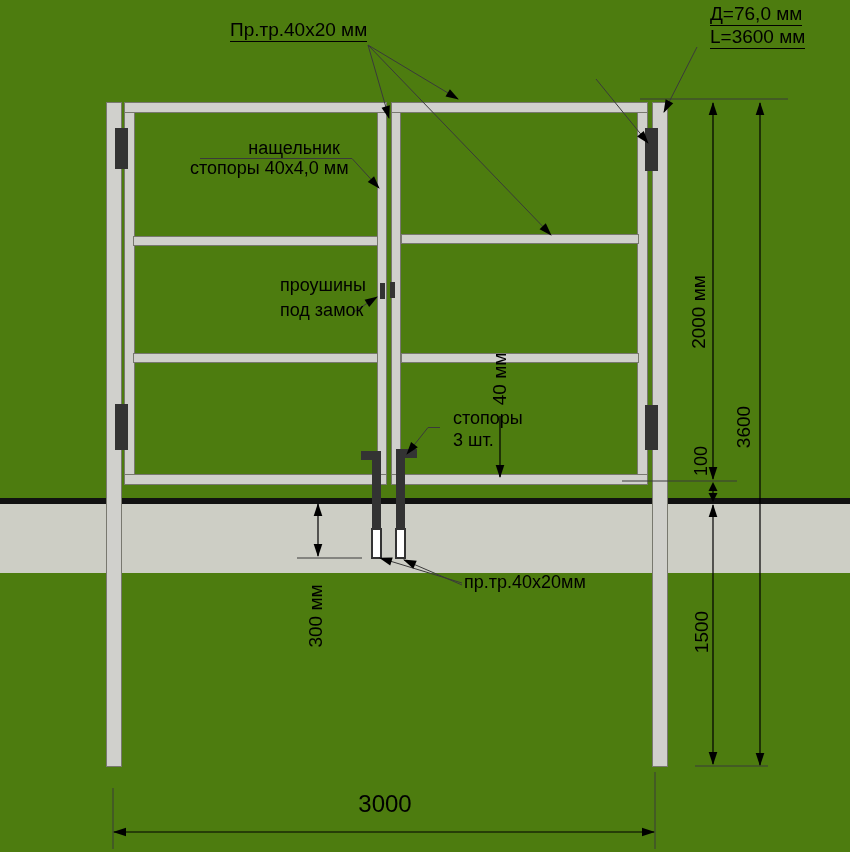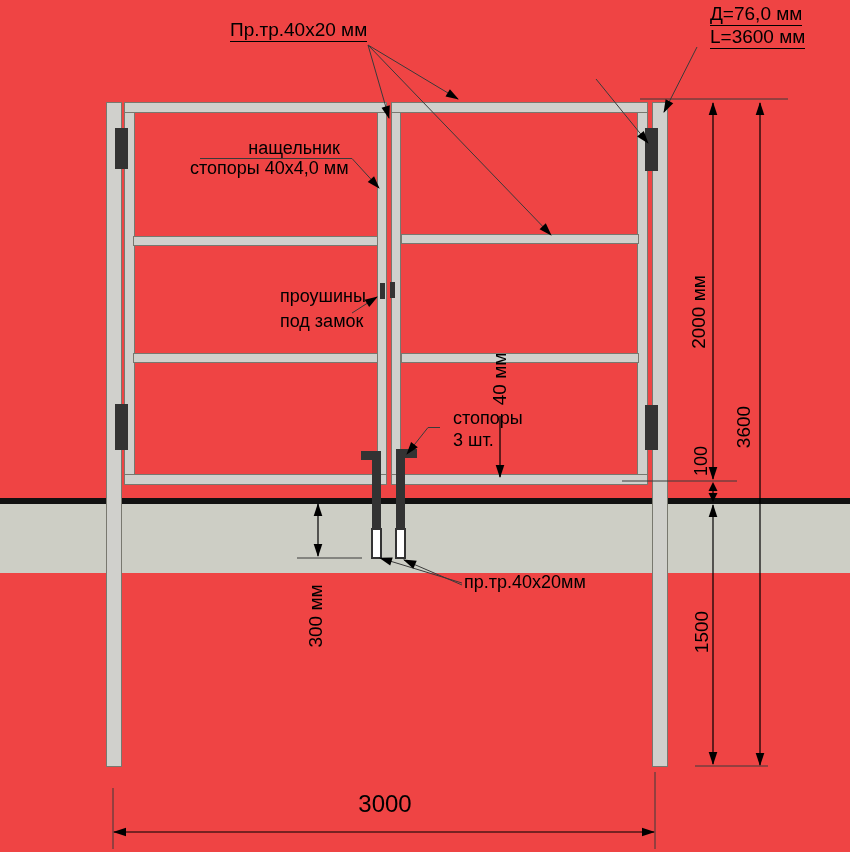--- a/index.html
+++ b/index.html
@@ -1,16 +1,16 @@
 <!DOCTYPE html>
 <html style="--metal_fill: #d0d0cc; --metal_edge: #78786f; --ground_fill: #cdcec5; --hardware_dark: #333333; --line: #111111;"><head>
 <meta charset="utf-8">
 <style>
   html,body{margin:0;padding:0;background:#fff;}
-  .canvas{position:relative;width:850px;height:852px;background:#ef4444;
+  .canvas{position:relative;width:850px;height:852px;background:#4d7c0f;
           font-family:"Liberation Sans",sans-serif;color:#000;overflow:hidden;}
   
   .m{position:absolute;background:var(--metal_fill);border:1px solid var(--metal_edge);
      box-sizing:border-box;z-index:3;}
   .post{z-index:2;}
   
   .gband{position:absolute;left:0;top:503px;width:850px;height:70px;
          background:var(--ground_fill);z-index:1;}
   .gline{position:absolute;left:0;top:498px;width:850px;height:6px;
          background:var(--line);z-index:1;}
@@ -118,21 +118,21 @@
 
   <div class="lbl big und" style="left:230px;top:20px;">Пр.тр.40х20 мм</div>
   <div class="lbl big und" style="left:710px;top:4px;">Д=76,0 мм</div>
   <div class="lbl big und" style="left:710px;top:27px;">L=3600 мм</div>
 
   <div class="lbl ralign" style="left:190px;top:138px;width:150px;">
     <div>нащельник</div>
     <div>стопоры 40х4,0 мм</div>
   </div>
 
-  <div class="lbl calign" style="left:280px;top:284px;width:78px;line-height:25px;">
+  <div class="lbl calign" style="left:280px;top:273px;width:78px;line-height:25px;">
     <div>проушины</div>
     <div>под замок</div>
   </div>
 
   <div class="lbl" style="left:453px;top:407px;line-height:22px;">
     <div>стопоры</div>
     <div>3 шт.</div>
   </div>
 
   <div class="lbl" style="left:464px;top:572px;">пр.тр.40х20мм</div>

